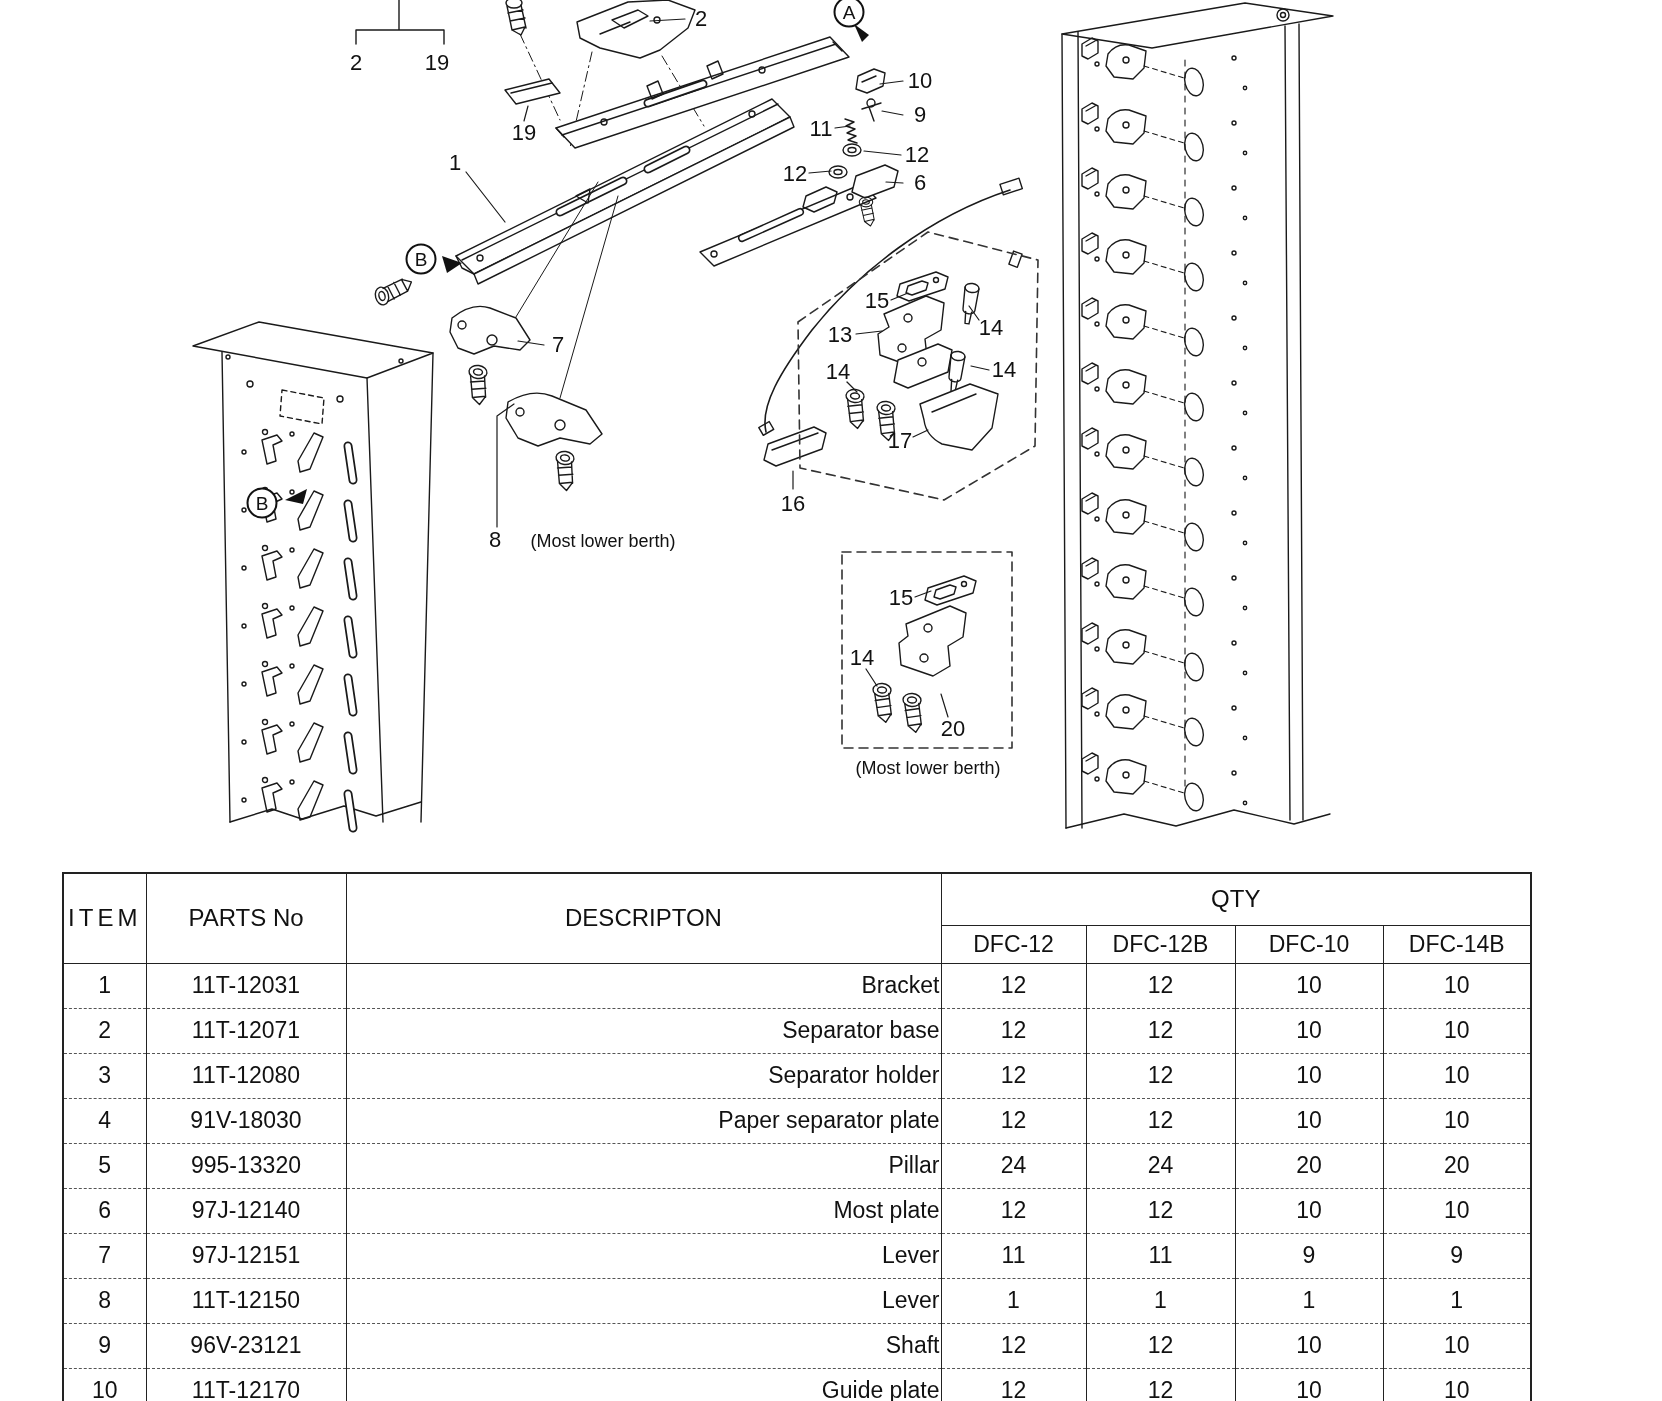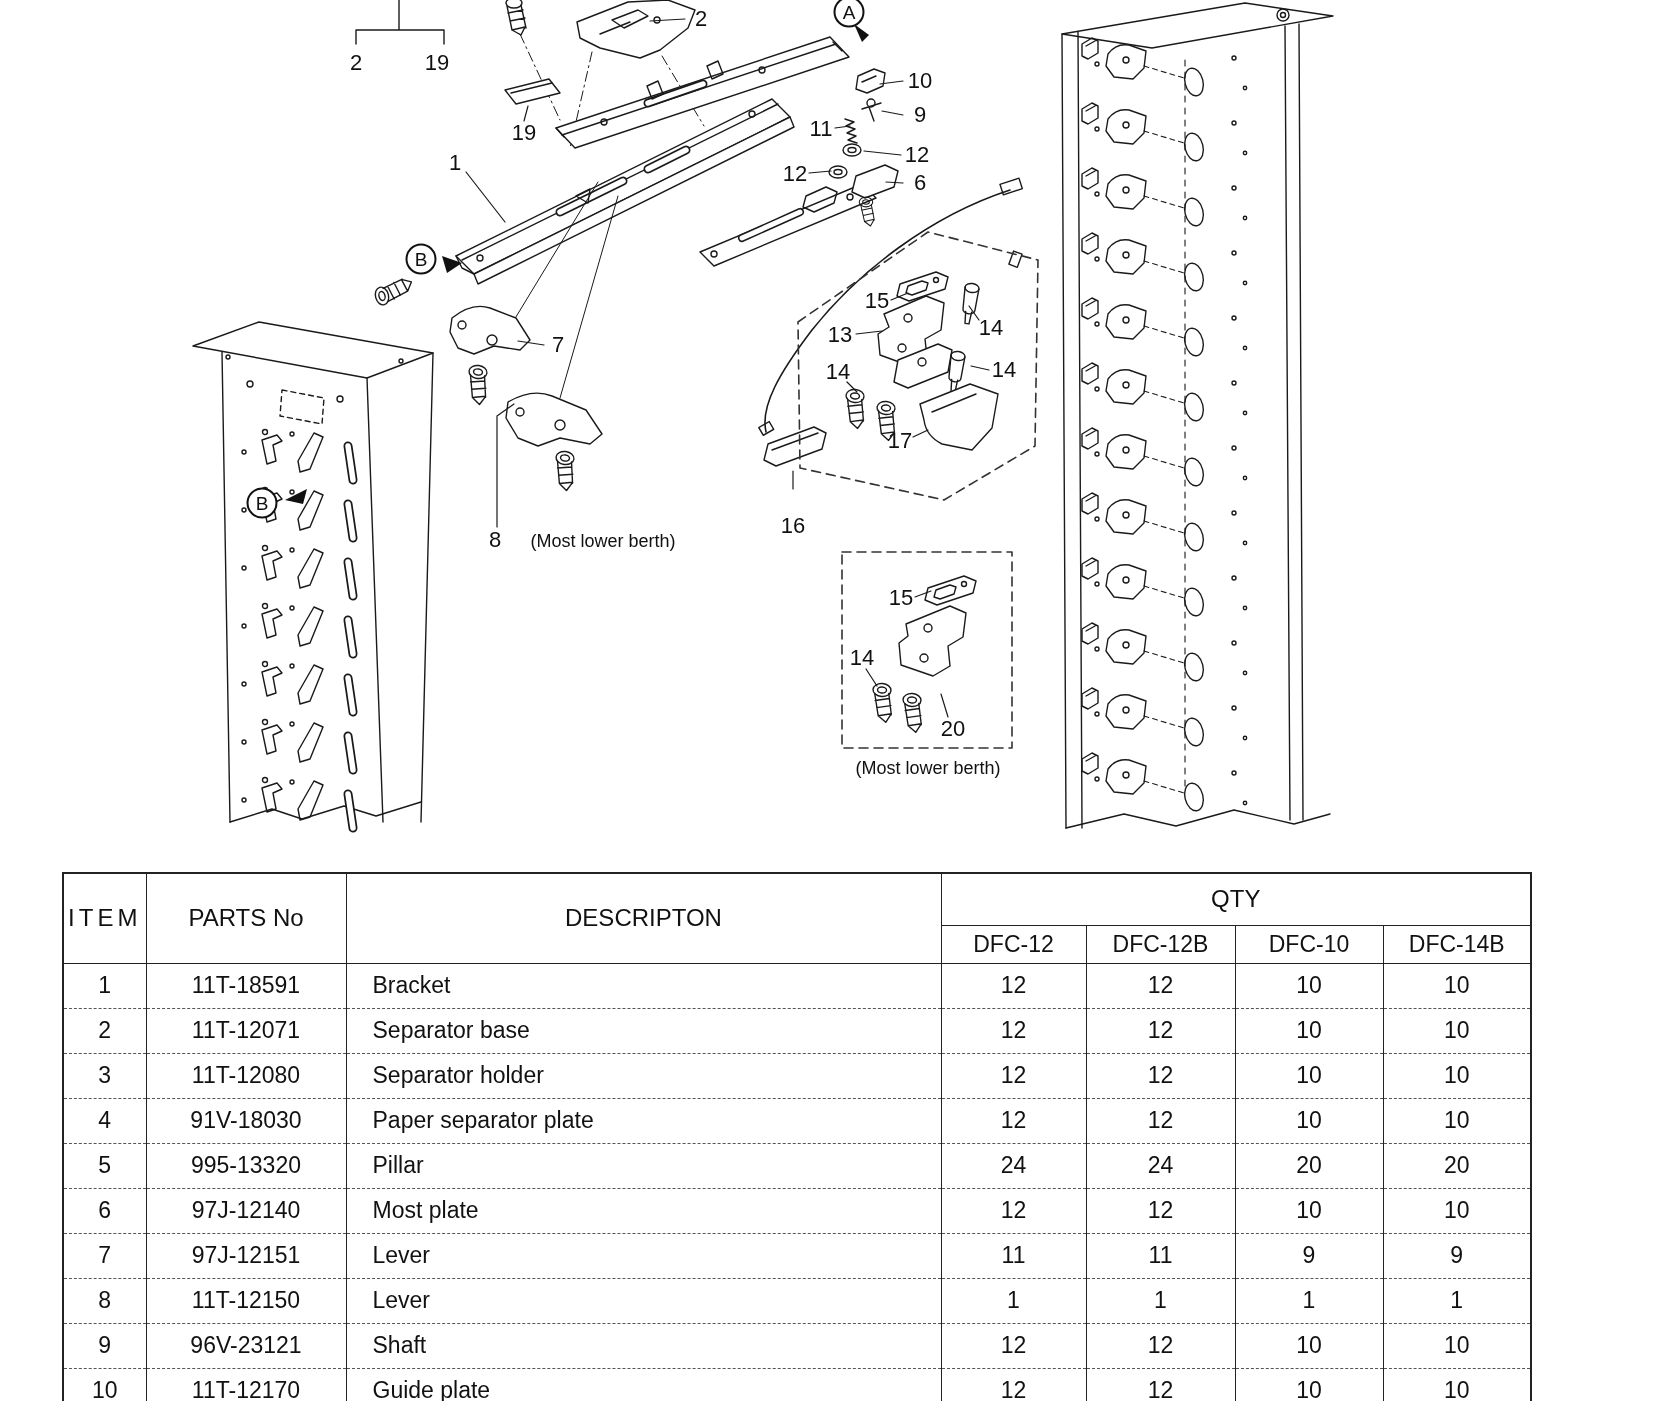--- a/index.html
+++ b/index.html
@@ -15,21 +15,21 @@
   .parts-table{position:absolute;left:62px;top:872px;width:1468px;border-collapse:collapse;
                table-layout:fixed;font-size:23px;background:#fff;}
   .parts-table th{font-weight:normal;border:1.7px solid #222;}
   .parts-table td{border-left:1.7px solid #222;border-right:1.7px solid #222;
                   border-bottom:1.4px dashed #555;border-top:none;}
   .parts-table{border:2.2px solid #222;}
   .h-main{height:52px;font-size:24px;}
   .h-models{height:38px;font-size:23px;}
   .h-item{letter-spacing:4px;margin-top:48px;}
   .parts-table td{height:42px;text-align:center;}
-  .parts-table td.desc{text-align:left;padding-left:26px;}
+  .parts-table td.desc{text-align:right;padding-left:26px;}
   .col-item{width:83px;} .col-pn{width:200px;} .col-desc{width:595px;}
   .col-q1{width:145px;} .col-q2{width:149px;} .col-q3{width:148px;} .col-q4{width:148px;}
 </style>
 </head>
 <body>
 
 <div class="page">
 
   <svg class="diagram-svg" width="1662" height="862" viewBox="0 0 1662 862">
     <defs>
@@ -275,21 +275,21 @@
   <span class="callout" style="left:920px;top:183px">6</span>
   <span class="callout" style="left:558px;top:345px">7</span>
   <span class="callout" style="left:495px;top:540px">8</span>
   <span class="callout note" style="left:603px;top:541px">(Most lower berth)</span>
   <span class="callout" style="left:877px;top:301px">15</span>
   <span class="callout" style="left:840px;top:335px">13</span>
   <span class="callout" style="left:991px;top:328px">14</span>
   <span class="callout" style="left:838px;top:372px">14</span>
   <span class="callout" style="left:1004px;top:370px">14</span>
   <span class="callout" style="left:900px;top:441px">17</span>
-  <span class="callout" style="left:793px;top:526px">16</span>
+  <span class="callout" style="left:793px;top:504px">16</span>
   <span class="callout" style="left:901px;top:598px">15</span>
   <span class="callout" style="left:862px;top:658px">14</span>
   <span class="callout" style="left:953px;top:729px">20</span>
   <span class="callout note" style="left:928px;top:768px">(Most lower berth)</span>
 
   <span class="ref-circle" style="left:849px;top:12px">A</span>
   <span class="ref-circle" style="left:421px;top:259px">B</span>
   <span class="ref-circle" style="left:262px;top:503px">B</span>
 
   <table class="parts-table">
@@ -311,21 +311,21 @@
     </tr>
     <tr class="h-models">
       <th>DFC-12</th>
       <th>DFC-12B</th>
       <th>DFC-10</th>
       <th>DFC-14B</th>
     </tr>
 
     <tr>
       <td>1</td>
-      <td>11T-18591</td>
+      <td>11T-12031</td>
       <td class="desc">Bracket</td>
       <td>12</td>
       <td>12</td>
       <td>10</td>
       <td>10</td>
     </tr>
     <tr>
       <td>2</td>
       <td>11T-12071</td>
       <td class="desc">Separator base</td>

